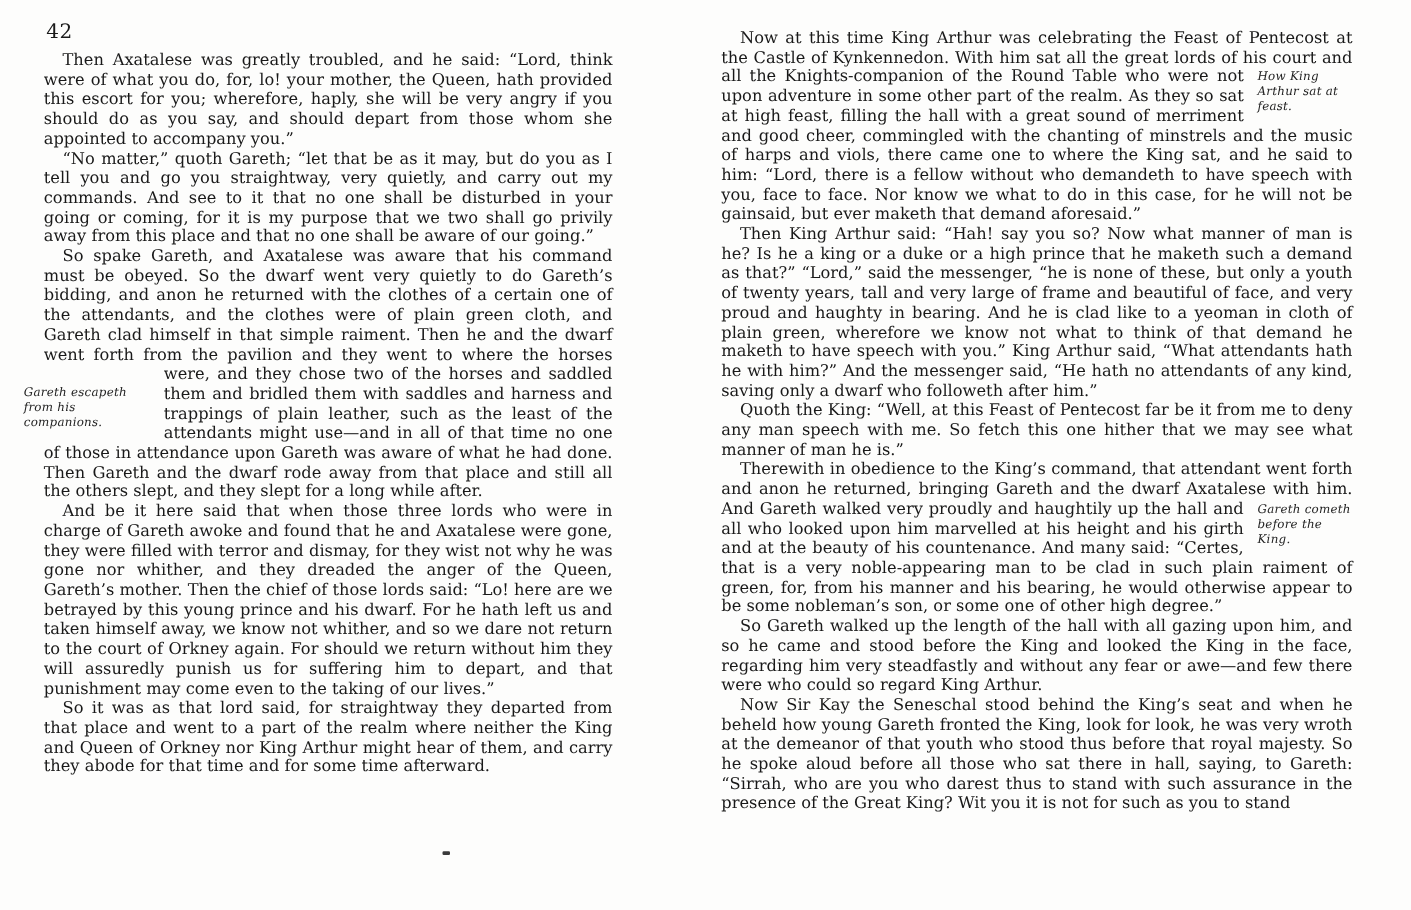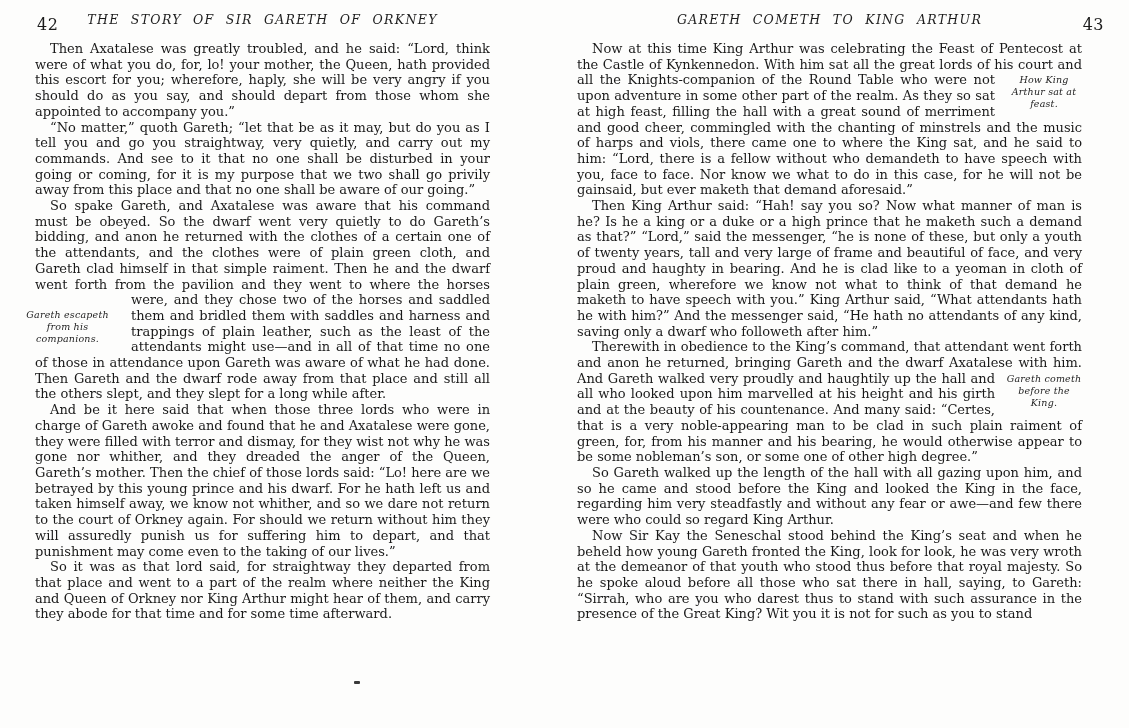--- a/index.html
+++ b/index.html
@@ -30,55 +30,51 @@
     margin-top: 11px;
     font-size: 13px; line-height: 15.7px;
     text-align: justify;
     color: #191919;
   }
   .para { margin: 0; padding: 0; }
   .para.indent { text-indent: 15px; }
 
   .sidenote {
     font-style: italic; font-size: 9.5px; line-height: 12px;
-    text-align: center; text-indent: 0; color: #232323;
+    text-align: left; text-indent: 0; color: #232323;
     letter-spacing: 0.2px;
   }
   .sidenote-left  { float: left;  width: 97px; margin: 17px 15px 1px -16px; }
   .sidenote-right { float: right; width: 76px; margin: 2px 0 1px 11px; }
 
   .speck { position: absolute; left: 354px; top: 681px; width: 6px; height: 3px; background: #3a3a3a; border-radius: 1px; }
 </style>
 </head>
 <body>
 
 <div class="spread">
 
   <section class="page page-left">
     <header class="running-head">
       <span class="folio folio-left">42</span>
-      <span class="running-title">THE STORY OF SIR GARETH OF ORKNEY</span>
     </header>
     <div class="page-body">
       <p class="para indent"><span>Then Axatalese was greatly troubled, and he said: “Lord, think were of what you do, for, lo! your mother, the Queen, hath provided this escort for you; wherefore, haply, she will be very angry if you should do as you say, and should depart from those whom she appointed to accompany you.”</span></p>
       <p class="para indent"><span>“No matter,” quoth Gareth; “let that be as it may, but do you as I tell you and go you straightway, very quietly, and carry out my commands. And see to it that no one shall be disturbed in your going or coming, for it is my purpose that we two shall go privily away from this place and that no one shall be aware of our going.”</span></p>
       <p class="para indent"><span>So spake Gareth, and Axatalese was aware that his command must be obeyed. So the dwarf went very quietly to do Gareth’s bidding, and anon he returned with the clothes of a certain one of the attendants, and the clothes were of plain green cloth, and Gareth clad himself in that simple raiment. Then he and the dwarf went forth from the pavilion and they went to where the horses were, and they chose two of the horses and </span><span class="sidenote sidenote-left">Gareth escapeth from his companions.</span><span>saddled them and bridled them with saddles and harness and trappings of plain leather, such as the least of the attendants might use—and in all of that time no one of those in attendance upon Gareth was aware of what he had done. Then Gareth and the dwarf rode away from that place and still all the others slept, and they slept for a long while after.</span></p>
       <p class="para indent"><span>And be it here said that when those three lords who were in charge of Gareth awoke and found that he and Axatalese were gone, they were filled with terror and dismay, for they wist not why he was gone nor whither, and they dreaded the anger of the Queen, Gareth’s mother. Then the chief of those lords said: “Lo! here are we betrayed by this young prince and his dwarf. For he hath left us and taken himself away, we know not whither, and so we dare not return to the court of Orkney again. For should we return without him they will assuredly punish us for suffering him to depart, and that punishment may come even to the taking of our lives.”</span></p>
       <p class="para indent"><span>So it was as that lord said, for straightway they departed from that place and went to a part of the realm where neither the King and Queen of Orkney nor King Arthur might hear of them, and carry they abode for that time and for some time afterward.</span></p>
     </div>
   </section>
 
   <section class="page page-right">
-    <header class="running-head">
-      <span class="running-title">GARETH COMETH TO KING ARTHUR</span>
-      <span class="folio folio-right">43</span>
-    </header>
     <div class="page-body">
       <p class="para indent"><span>Now at this time King Arthur was celebrating the Feast of Pentecost at the Castle of Kynkennedon. With him sat all the great lords of his court </span><span class="sidenote sidenote-right">How King Arthur sat at feast.</span><span>and all the Knights-companion of the Round Table who were not upon adventure in some other part of the realm. As they so sat at high feast, filling the hall with a great sound of merriment and good cheer, commingled with the chanting of minstrels and the music of harps and viols, there came one to where the King sat, and he said to him: “Lord, there is a fellow without who demandeth to have speech with you, face to face. Nor know we what to do in this case, for he will not be gainsaid, but ever maketh that demand aforesaid.”</span></p>
       <p class="para indent"><span>Then King Arthur said: “Hah! say you so? Now what manner of man is he? Is he a king or a duke or a high prince that he maketh such a demand as that?” “Lord,” said the messenger, “he is none of these, but only a youth of twenty years, tall and very large of frame and beautiful of face, and very proud and haughty in bearing. And he is clad like to a yeoman in cloth of plain green, wherefore we know not what to think of that demand he maketh to have speech with you.” King Arthur said, “What attendants hath he with him?” And the messenger said, “He hath no attendants of any kind, saving only a dwarf who followeth after him.”</span></p>
+      <p class="para indent"><span>Quoth the King: “Well, at this Feast of Pentecost far be it from me to deny any man speech with me. So fetch this one hither that we may see what manner of man he is.”</span></p>
       <p class="para indent"><span>Therewith in obedience to the King’s command, that attendant went forth and anon he returned, bringing Gareth and the dwarf Axatalese with </span><span class="sidenote sidenote-right">Gareth cometh before the King.</span><span>him. And Gareth walked very proudly and haughtily up the hall and all who looked upon him marvelled at his height and his girth and at the beauty of his countenance. And many said: “Certes, that is a very noble-appearing man to be clad in such plain raiment of green, for, from his manner and his bearing, he would otherwise appear to be some nobleman’s son, or some one of other high degree.”</span></p>
       <p class="para indent"><span>So Gareth walked up the length of the hall with all gazing upon him, and so he came and stood before the King and looked the King in the face, regarding him very steadfastly and without any fear or awe—and few there were who could so regard King Arthur.</span></p>
       <p class="para indent"><span>Now Sir Kay the Seneschal stood behind the King’s seat and when he beheld how young Gareth fronted the King, look for look, he was very wroth at the demeanor of that youth who stood thus before that royal majesty. So he spoke aloud before all those who sat there in hall, saying, to Gareth: “Sirrah, who are you who darest thus to stand with such assurance in the presence of the Great King? Wit you it is not for such as you to stand</span></p>
     </div>
   </section>
 
   <div class="speck"></div>
 </div>
 
 </body></html>

